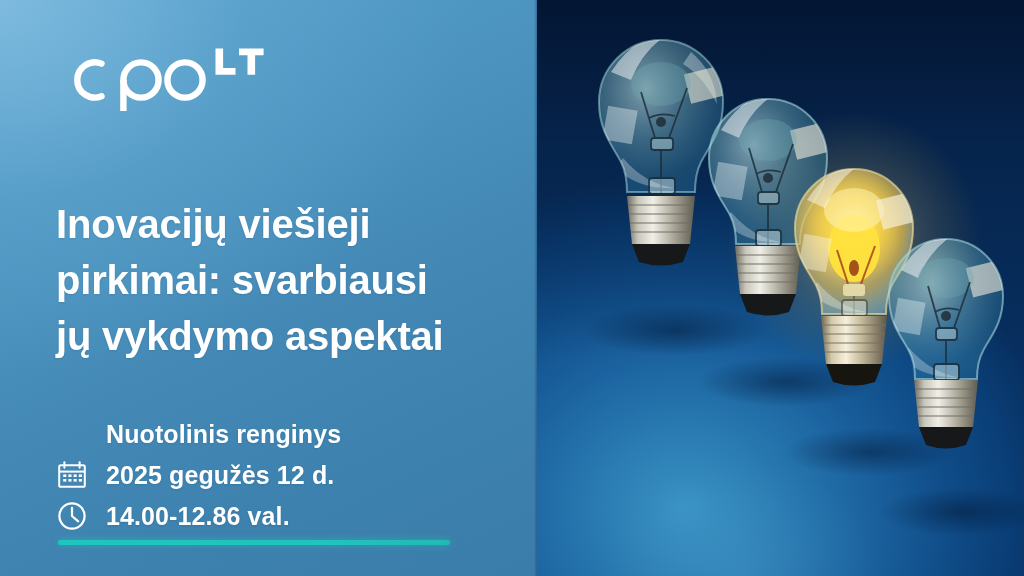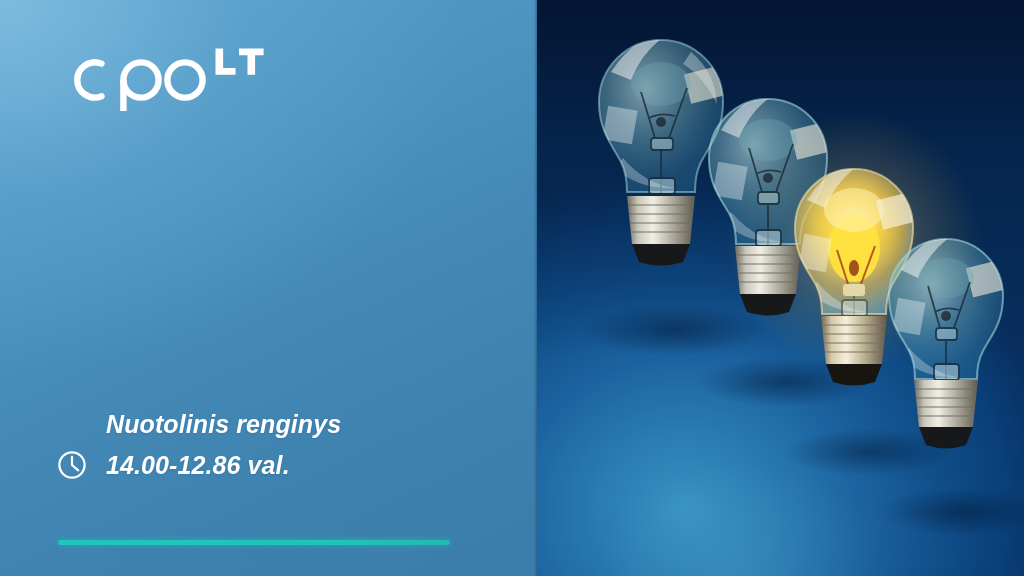--- a/index.html
+++ b/index.html
@@ -64,24 +64,23 @@
     font-weight: 600;
     letter-spacing: -0.2px;
     text-shadow: 0 1px 2px rgba(25,70,105,0.18);
   }
   .headline .hl-line { display: block; white-space: nowrap; }
 
   
   .event-info {
     position: absolute;
     left: 52px;
-    top: 404px;
+    top: 414px;
     width: 440px;
     color: #ffffff;
-    font-style: italic;
   }
   .info-row {
     display: flex;
     align-items: center;
     height: 40px;
     margin-bottom: 1px;
   }
   .info-icon {
     width: 40px;
     min-width: 40px;
@@ -162,28 +161,56 @@
           <circle cx="122" cy="32" r="17.6"></circle>
         </g>
 
         <g fill="#ffffff">
           <path d="M152.5 0.5 h7.6 v19.4 h12.4 v6.8 h-20.0 z"></path>
           <path d="M176.0 0.5 h24.6 v6.8 h-8.5 v19.4 h-7.6 v-19.4 h-8.5 z"></path>
         </g>
       </svg>
     </div>
 
+    <div class="headline">
+      <span class="hl-line">Inovacijų viešieji</span>
+      <span class="hl-line">pirkimai: svarbiausi</span>
+      <span class="hl-line">jų vykdymo aspektai</span>
+    </div>
 
     <div class="event-info">
 
       <div class="info-row">
         <span class="info-icon empty"></span>
         <span class="info-text">Nuotolinis renginys</span>
       </div>
 
+      <div class="info-row">
+        <span class="info-icon">
+          <svg width="30" height="30" viewBox="0 0 30 30" xmlns="http://www.w3.org/2000/svg" aria-hidden="true">
+            <g stroke="#ffffff" fill="none" stroke-width="2">
+              <rect x="2.2" y="5.2" width="25.6" height="21.6" rx="1.6"></rect>
+              <path d="M7.4 2.2 v5.6" stroke-linecap="round"></path>
+              <path d="M22.6 2.2 v5.6" stroke-linecap="round"></path>
+              <path d="M2.2 11.6 h25.6"></path>
+            </g>
+            <g fill="#ffffff">
+              <rect x="6.2" y="14.4" width="3.1" height="2.6"></rect>
+              <rect x="11.4" y="14.4" width="3.1" height="2.6"></rect>
+              <rect x="16.6" y="14.4" width="3.1" height="2.6"></rect>
+              <rect x="21.8" y="14.4" width="3.1" height="2.6"></rect>
+              <rect x="6.2" y="19.0" width="3.1" height="2.6"></rect>
+              <rect x="11.4" y="19.0" width="3.1" height="2.6"></rect>
+              <rect x="16.6" y="19.0" width="3.1" height="2.6"></rect>
+              <rect x="21.8" y="19.0" width="3.1" height="2.6"></rect>
+            </g>
+          </svg>
+        </span>
+        <span class="info-text">2025 gegužės 12 d.</span>
+      </div>
 
       <div class="info-row">
         <span class="info-icon">
           <svg width="30" height="30" viewBox="0 0 30 30" xmlns="http://www.w3.org/2000/svg" aria-hidden="true">
             <circle cx="15" cy="15" r="12.6" fill="none" stroke="#ffffff" stroke-width="2.2"></circle>
             <path d="M15 6.8 V15 L21.2 20.4" fill="none" stroke="#ffffff" stroke-width="2.2" stroke-linecap="round" stroke-linejoin="round"></path>
           </svg>
         </span>
         <span class="info-text">14.00-12.86 val.</span>
       </div>

